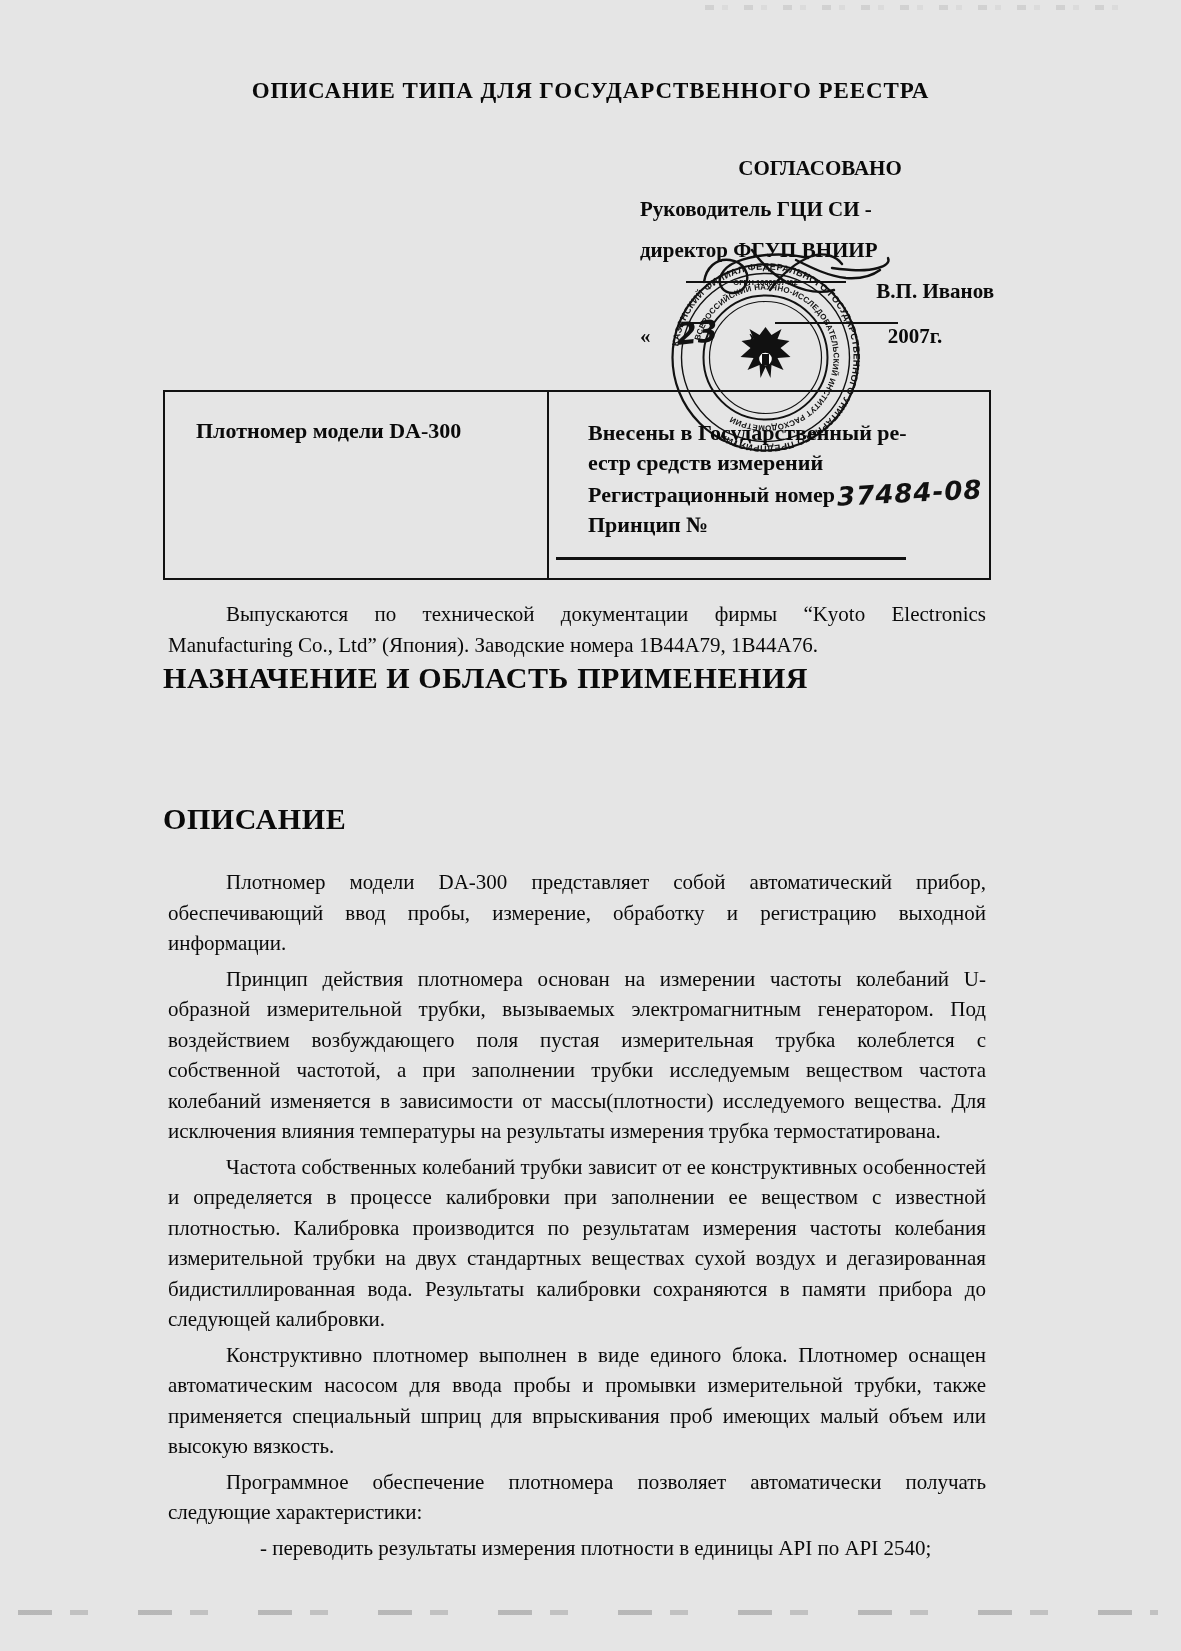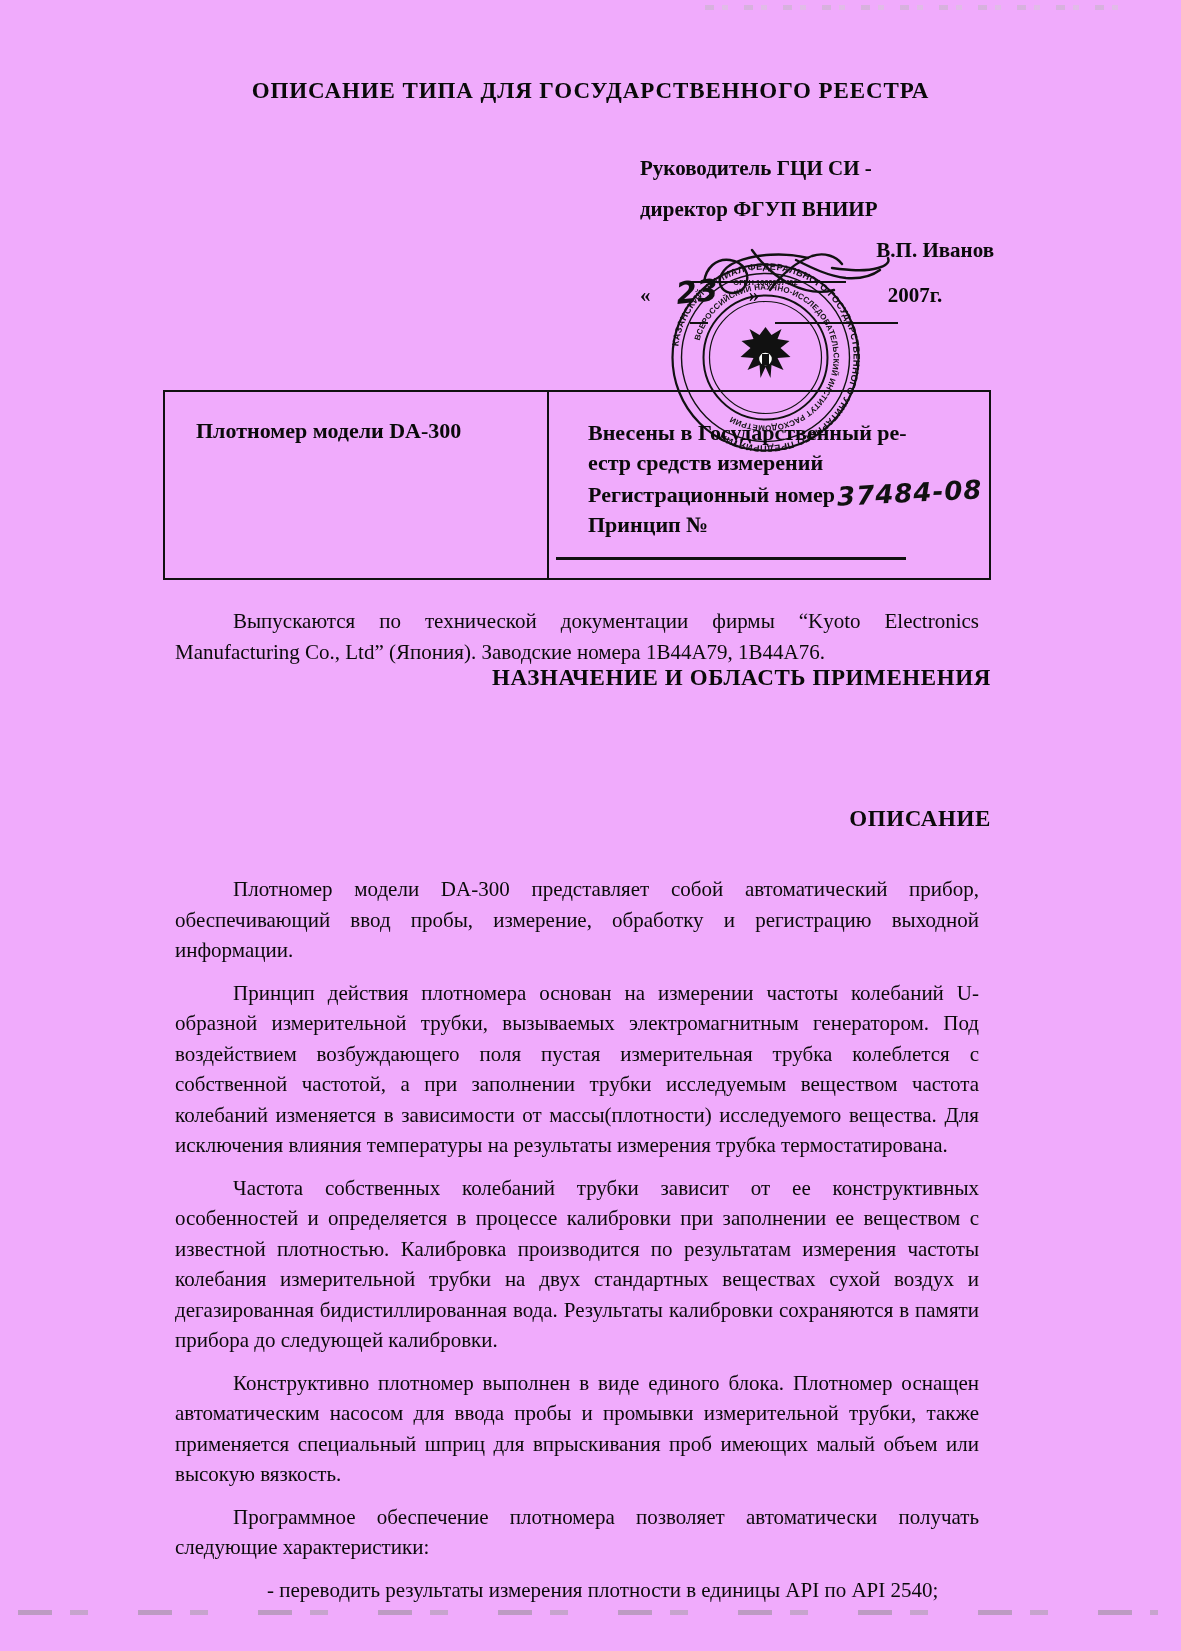--- a/index.html
+++ b/index.html
@@ -5,21 +5,21 @@
 <style>
   html, body {
     margin: 0;
     padding: 0;
     background: #ffffff;
   }
   .page {
     position: relative;
     width: 1181px;
     height: 1651px;
-    background: #f0abfc;
+    background: #e5e5e5;
     overflow: hidden;
     font-family: "Liberation Serif", "DejaVu Serif", serif;
     color: #0a0a0a;
     -webkit-font-smoothing: none;
   }
 
   
   .scan-noise-top {
     position: absolute;
     top: 5px;
@@ -173,49 +173,50 @@
   .body-col {
     position: absolute;
     left: 163px;
     width: 828px;
     font-size: 21px;
     line-height: 30.5px;
     text-align: justify;
     text-justify: inter-word;
   }
   .body-col p {
-    margin: 12px;
+    margin: 5px;
     text-indent: 58px;
   }
   .body-col p.bullet { text-indent: 92px; }
 
   .section-head {
-    text-align: right;
-    font-weight: bold;
-    font-size: 23px;
+    text-align: left;
+    font-weight: bold;
+    font-size: 30px;
     letter-spacing: .6px;
     text-indent: 0;
   }
   #blk-intro   { top: 594px; }
   #head-purpose{ top: 663px; left:163px; width:828px; }
   #blk-purpose { top: 700px; }
   #head-descr  { top: 804px; left:163px; width:828px; }
   #blk-descr   { top: 862px; }
   .wide-space { word-spacing: 26px; }
 </style>
 </head>
 <body>
 
 <div class="page">
 
   <div class="scan-noise-top"></div>
 
   <div class="doc-title">ОПИСАНИЕ ТИПА ДЛЯ ГОСУДАРСТВЕННОГО РЕЕСТРА</div>
 
   <div class="approval">
+    <div class="ln ln-center">СОГЛАСОВАНО</div>
     <div class="ln">Руководитель  ГЦИ  СИ -</div>
     <div class="ln">директор ФГУП ВНИИР</div>
     <div class="ln sig-name">В.П. Иванов</div>
     <div class="ln">
       <span>«</span>
       <span class="hand" style="font-size:30px;display:inline-block;transform:rotate(-6deg);margin:0 26px 0 20px;">23</span>
       <span>»</span>
       <span style="display:inline-block;width:118px;"></span>
       <span>2007г.</span>
     </div>

